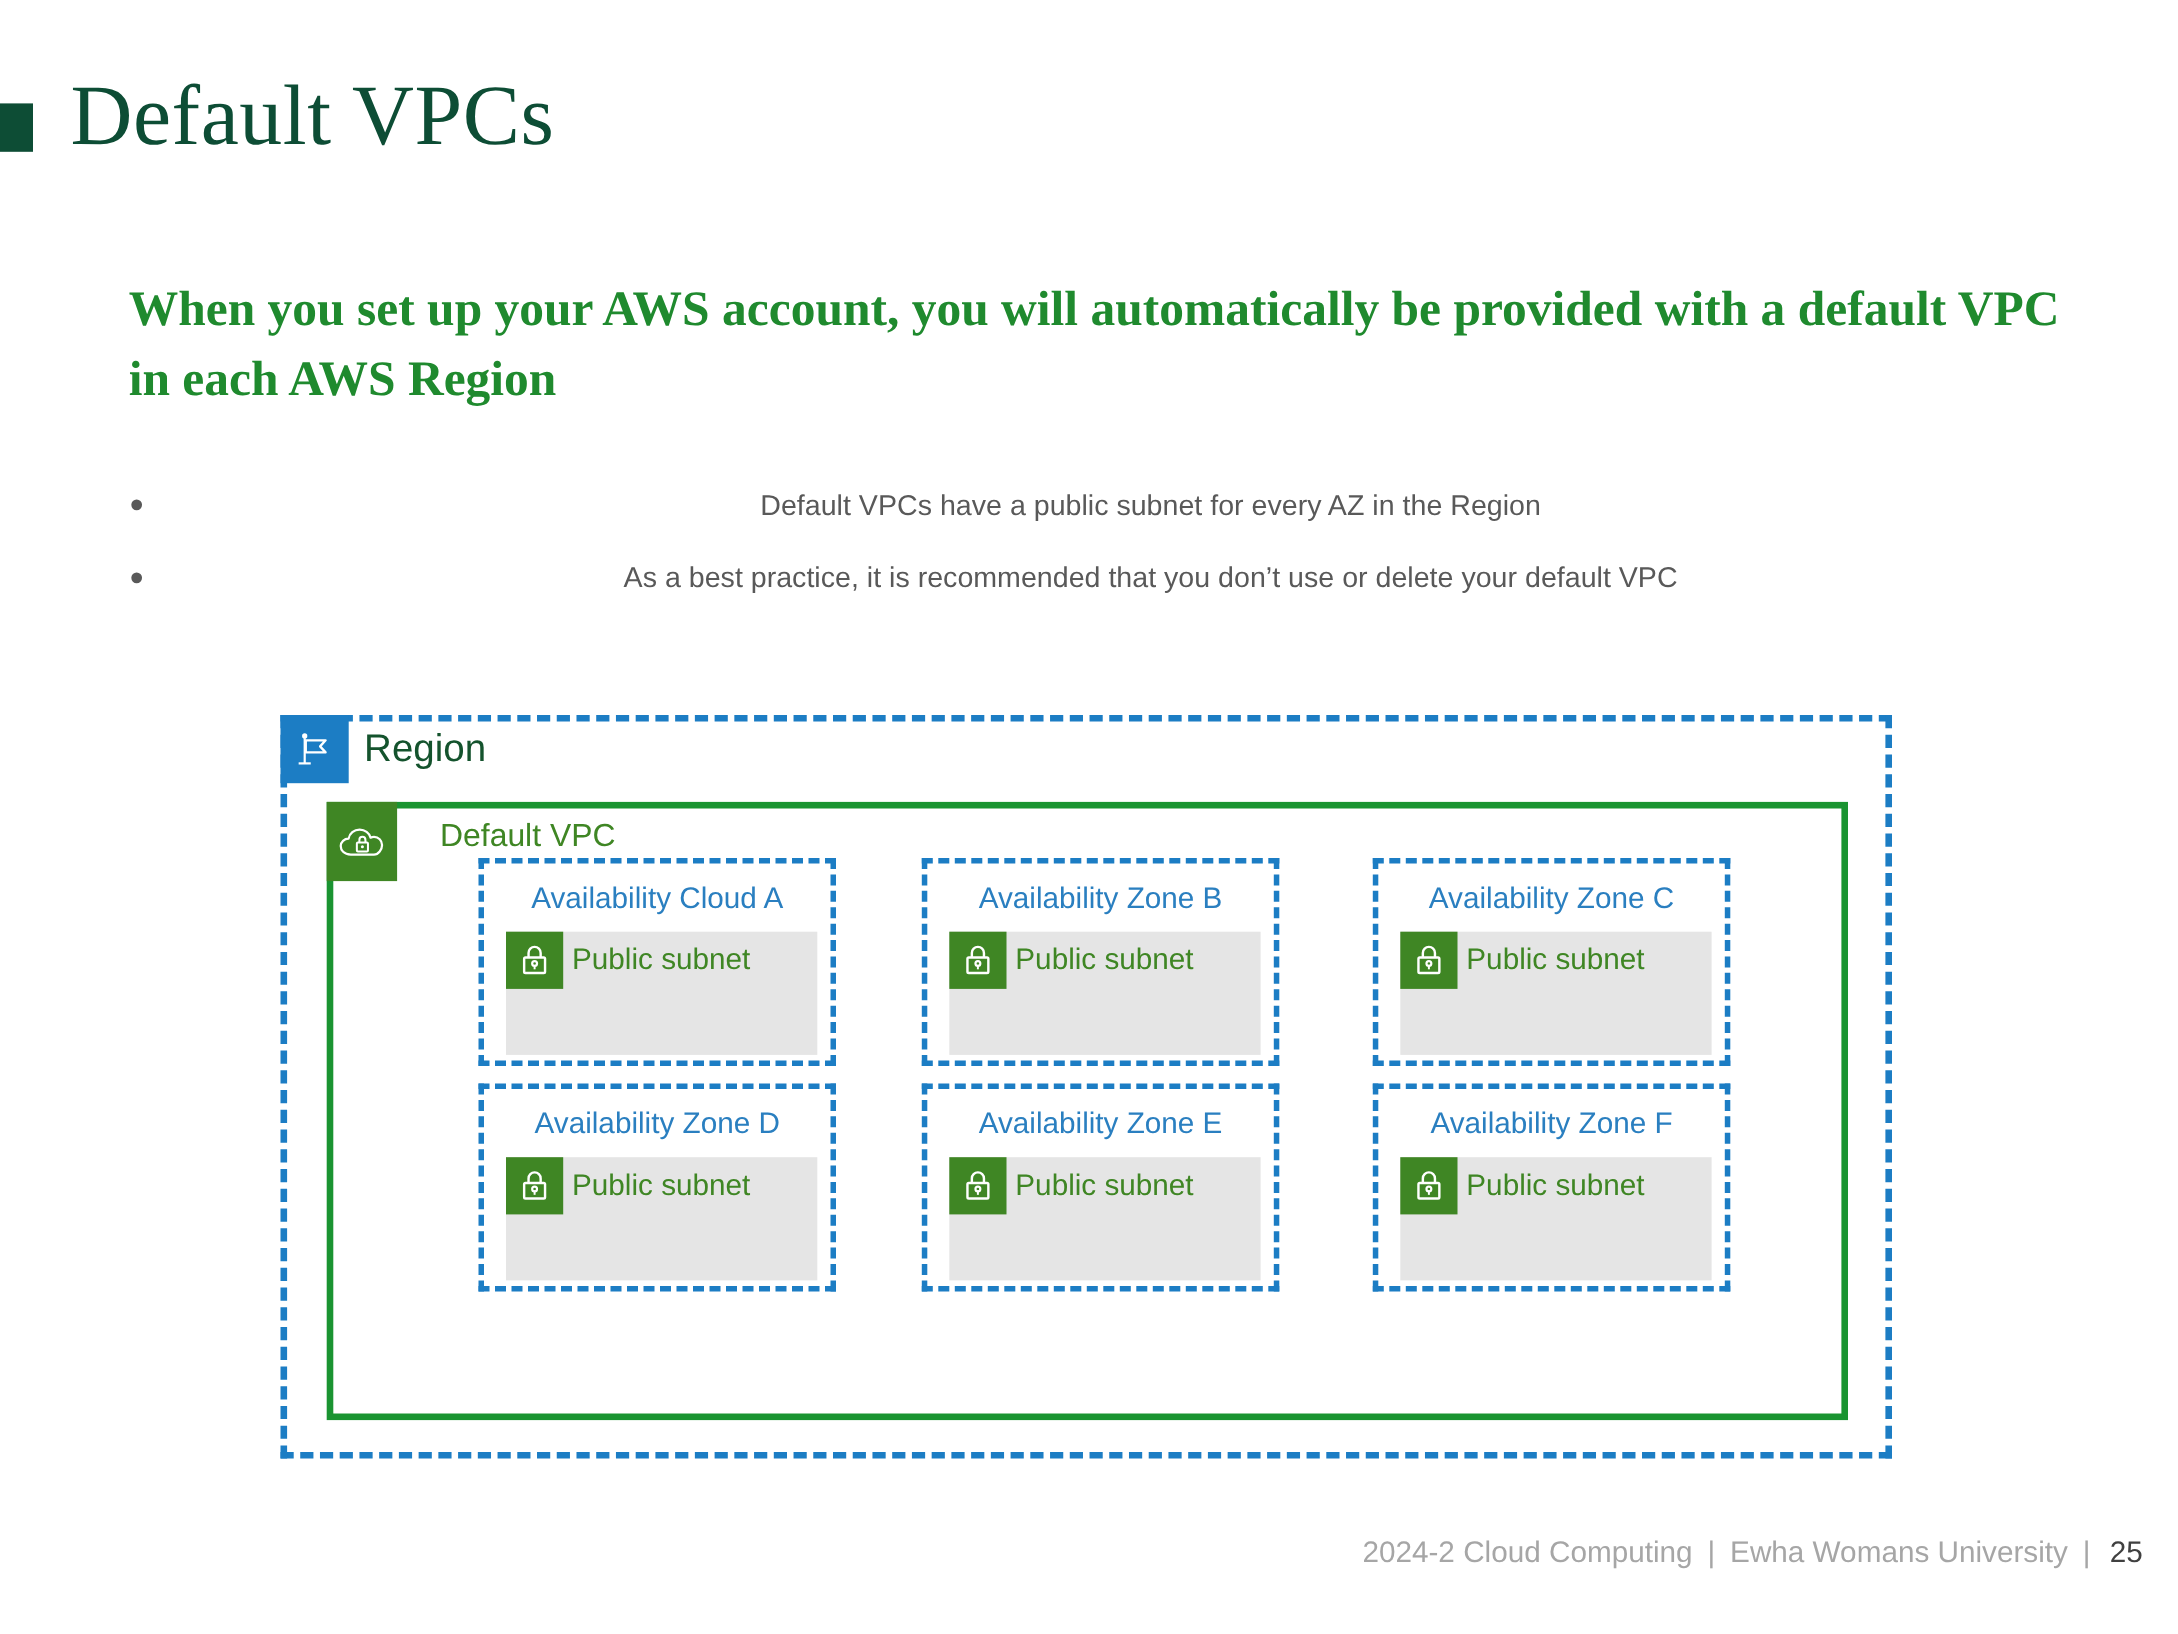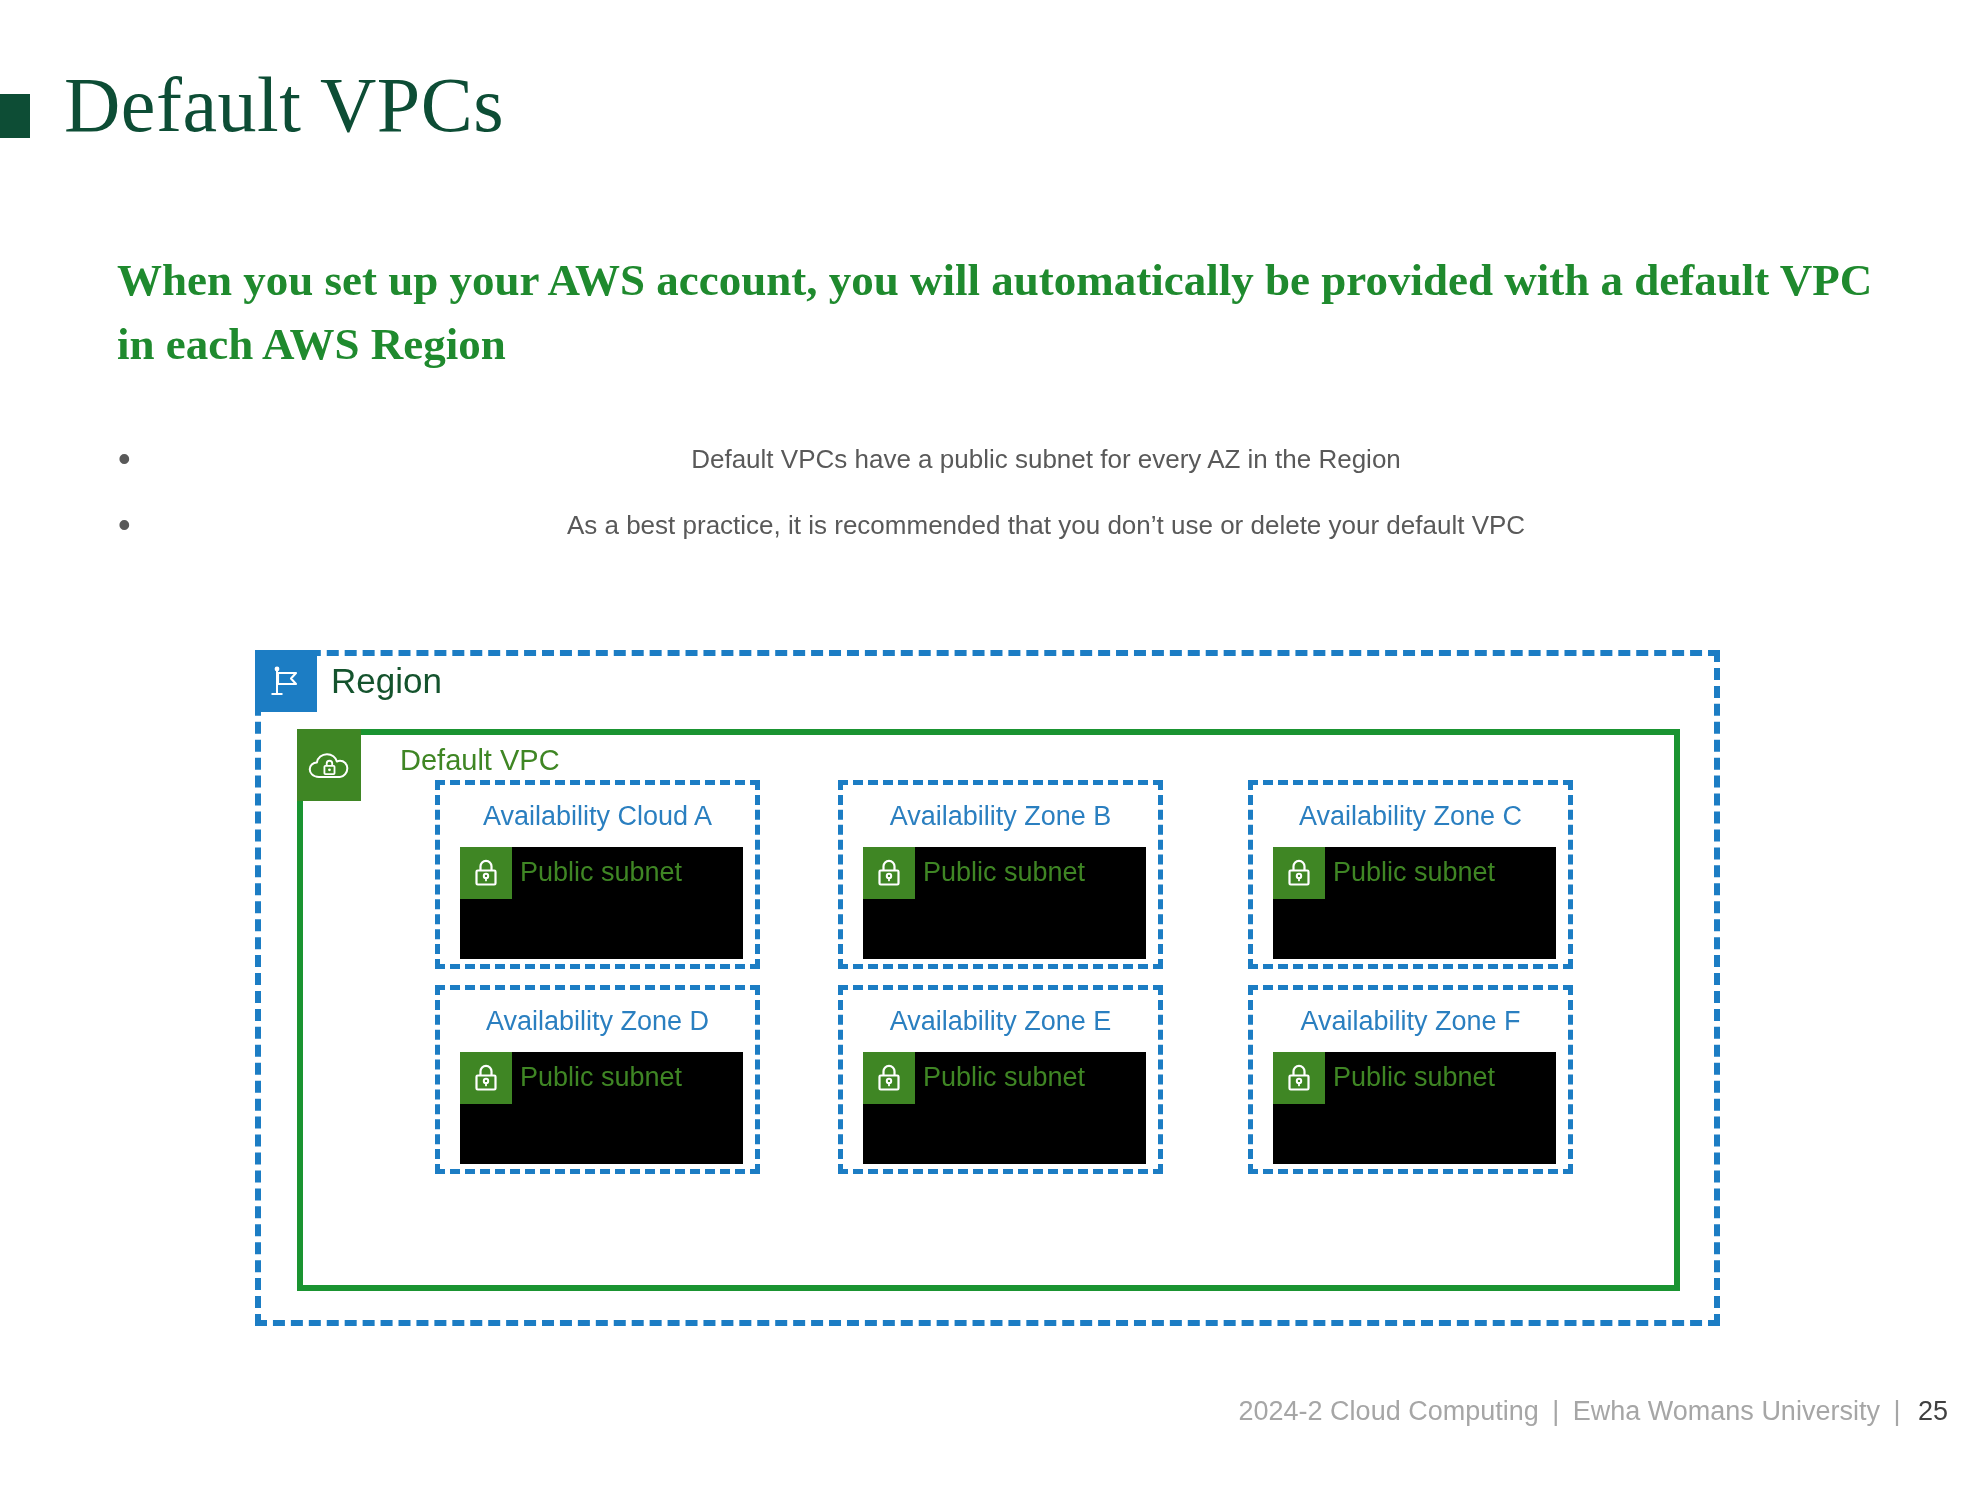--- a/index.html
+++ b/index.html
@@ -170,21 +170,21 @@
     line-height: 32px;
     color: #2a7fc0;
     white-space: nowrap;
   }
   .subnet-box {
     position: absolute;
     left: 20px;
     top: 62px;
     width: 283px;
     height: 112px;
-    background: #000000;
+    background: #e5e5e5;
   }
   .subnet-icon {
     position: absolute;
     left: 0px;
     top: 0px;
     width: 52px;
     height: 52px;
     background: #3f8624;
     display: flex;
     align-items: center;

